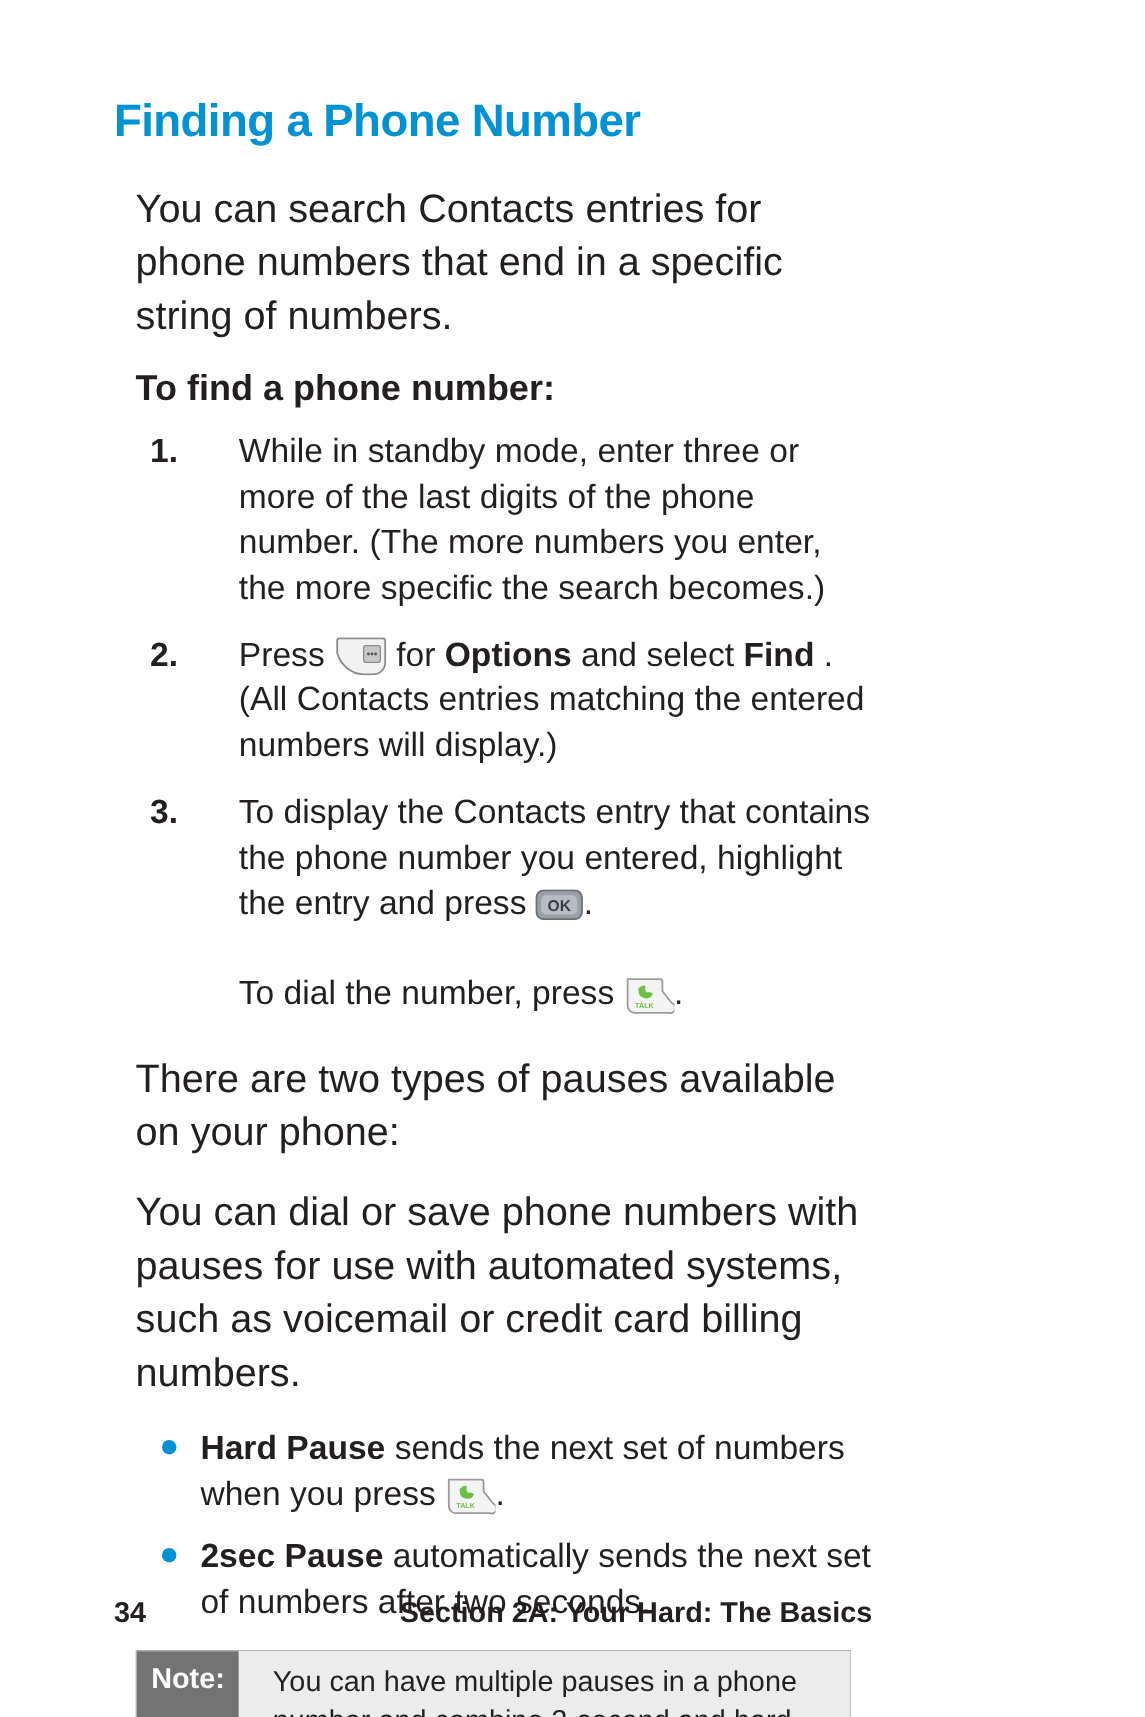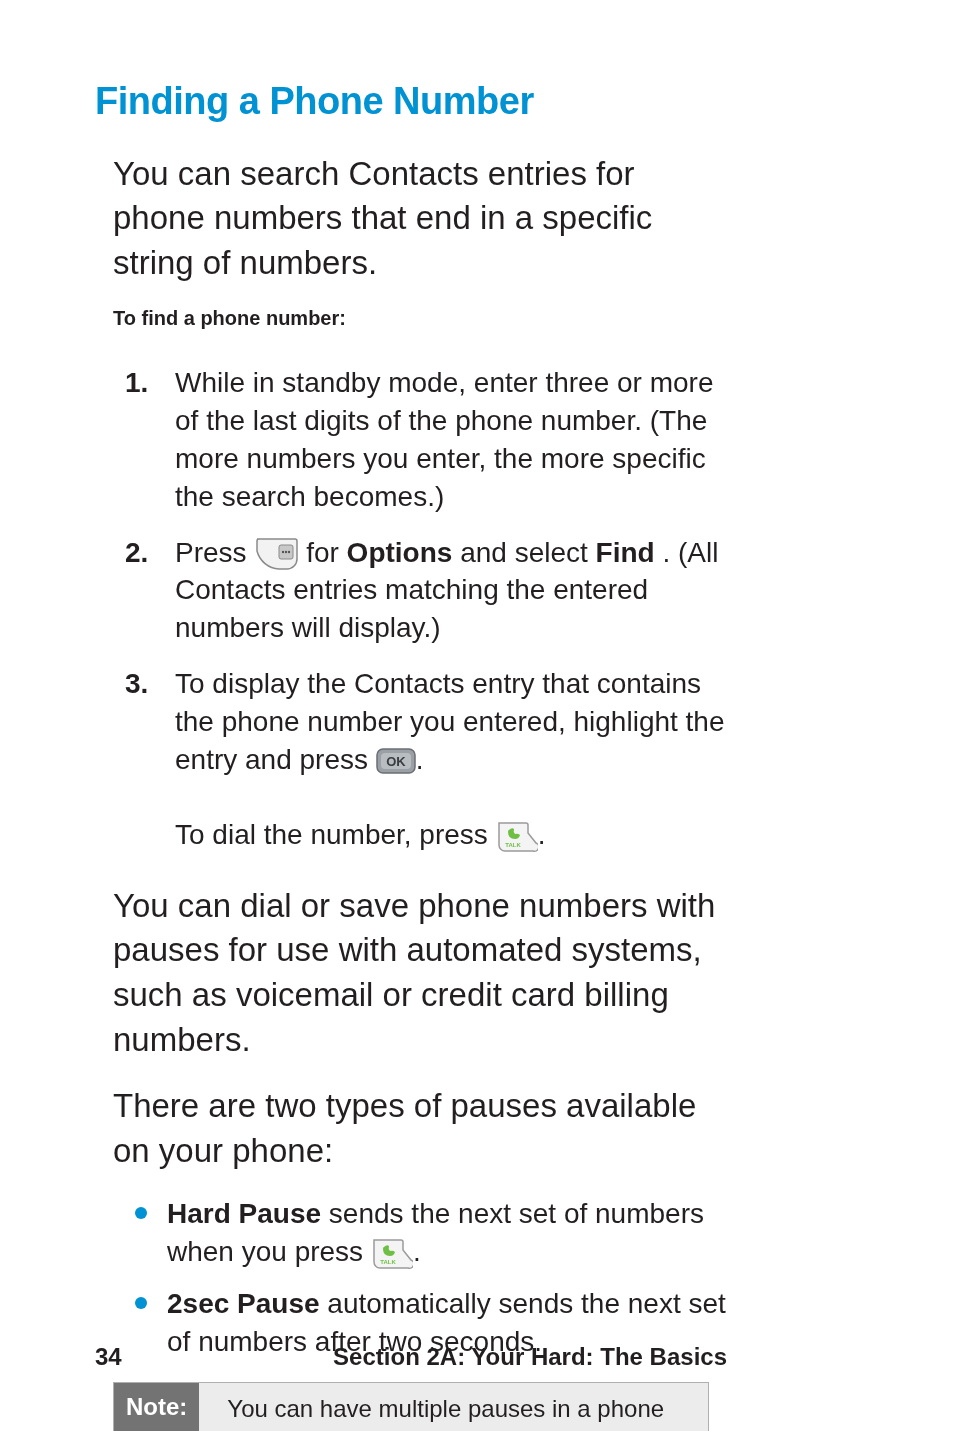--- a/index.html
+++ b/index.html
@@ -1,34 +1,34 @@
 <!DOCTYPE html>
 <html><head>
 <meta charset="utf-8">
 <style>
   * { margin: 0; padding: 0; box-sizing: border-box; }
   html, body { width: 954px; height: 1431px; background: #fff; font-family: "Segoe UI", "Myriad Pro", "Helvetica Neue", Arial, sans-serif; color: #231f20; }
   .page { position: relative; width: 822px; height: 1431px; padding: 80px 95px 60px 95px; }
   .h1 { color: #0092d2; font-weight: 700; font-size: 38px; line-height: 1.15; margin-bottom: 28px; letter-spacing: -0.5px; }
   .body-p { font-size: 33px; line-height: 1.35; margin-left: 18px; margin-bottom: 22px; }
-  .lead { font-weight: 700; font-size: 20px; margin-left: 18px; margin-bottom: 34px; }
+  .lead { font-weight: 700; font-size: 30px; margin-left: 18px; margin-bottom: 16px; }
   ol.steps { list-style: none; margin-left: 30px; }
   ol.steps > li { display: flex; gap: 22px; font-size: 28px; line-height: 1.35; margin-bottom: 18px; }
   ol.steps > li .num { font-weight: 800; min-width: 28px; }
-  ol.steps > li .txt { flex: 1; }
+  ol.steps > li .txt { flex: 1; margin-left: 24px; }
   ul.bul { list-style: none; margin-left: 40px; }
   ul.bul > li { display: flex; gap: 20px; font-size: 28px; line-height: 1.35; margin-bottom: 14px; align-items: flex-start; }
   .dot { width: 12px; height: 12px; border-radius: 50%; background: #0092d2; flex: 0 0 12px; margin-top: 12px; }
   .b { font-weight: 700; }
   .icon { display: inline-block; vertical-align: middle; position: relative; text-align: center; }
   .icon svg { display: block; }
   .note { display: flex; border: 1px solid #b0b0b0; margin: 22px 18px 0 18px; }
   .note-label { background: #737373; color: #fff; font-weight: 700; font-size: 24px; padding: 10px 12px; display: flex; align-items: flex-start; }
   .note-body { background: #ececec; font-size: 24px; line-height: 1.35; padding: 10px 28px; flex: 1; }
-  .footer { position: absolute; left: 95px; right: 95px; bottom: 60px; display: flex; justify-content: space-between; font-weight: 700; font-size: 24px; color: #231f20; }
+  .footer { position: absolute; left: 95px; right: 95px; bottom: 72px; display: flex; justify-content: space-between; font-weight: 700; font-size: 24px; color: #231f20; }
   .gap-after { margin-bottom: 30px; }
 </style>
 </head>
 <body>
 
 <div class="page">
 
   <div class="h1">Finding a Phone Number</div>
 
   <div class="body-p">You can search Contacts entries for phone numbers that end in a specific string of numbers.</div>
@@ -78,23 +78,23 @@
             <path d="M3 3 H30 A2 2 0 0 1 32 5 V13 L40 23 A3 3 0 0 1 37 31 H9 A6 6 0 0 1 3 25 V3 Z" fill="#f4f4f4" stroke="#9b9b9b" stroke-width="1.5"></path>
             <path d="M13 10 q3 -3 5 -1 q-1 3 1 5 q3 -1 5 1 q-1 4 -5 4 q-7 0 -7 -7 q0 -2 1 -2 z" fill="#6fbf44"></path>
             <text x="17" y="27" text-anchor="middle" font-family="Arial" font-size="6" fill="#6fbf44" font-weight="700">TALK</text>
           </svg>
         </span><span>.</span>
       </span>
     </li>
   </ol>
 
 
+  <div class="body-p">There are two types of pauses available on your phone:</div>
+
   <div class="body-p">You can dial or save phone numbers with pauses for use with automated systems, such as voicemail or credit card billing numbers.</div>
-
-  <div class="body-p">There are two types of pauses available on your phone:</div>
 
   <ul class="bul">
     <li>
       <span class="dot"></span>
       <span class="txt">
         <span class="b">Hard Pause</span><span> sends the next set of numbers when you press </span>
         <span class="icon">
           <svg width="42" height="34" viewBox="0 0 42 34">
             <path d="M3 3 H30 A2 2 0 0 1 32 5 V13 L40 23 A3 3 0 0 1 37 31 H9 A6 6 0 0 1 3 25 V3 Z" fill="#f4f4f4" stroke="#9b9b9b" stroke-width="1.5"></path>
             <path d="M13 10 q3 -3 5 -1 q-1 3 1 5 q3 -1 5 1 q-1 4 -5 4 q-7 0 -7 -7 q0 -2 1 -2 z" fill="#6fbf44"></path>

